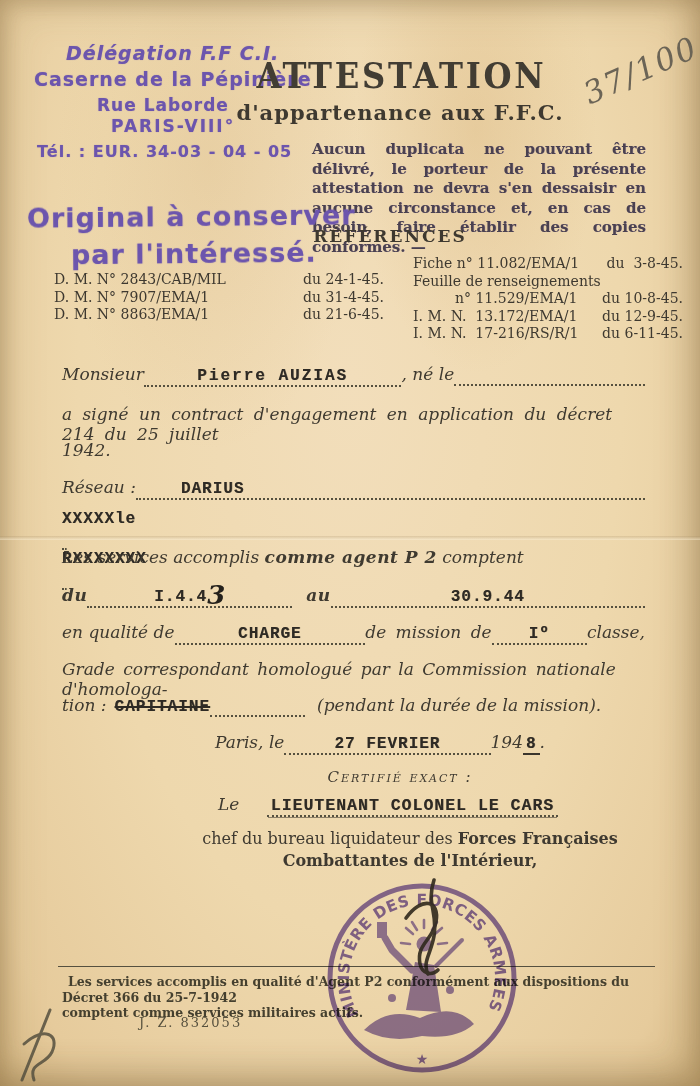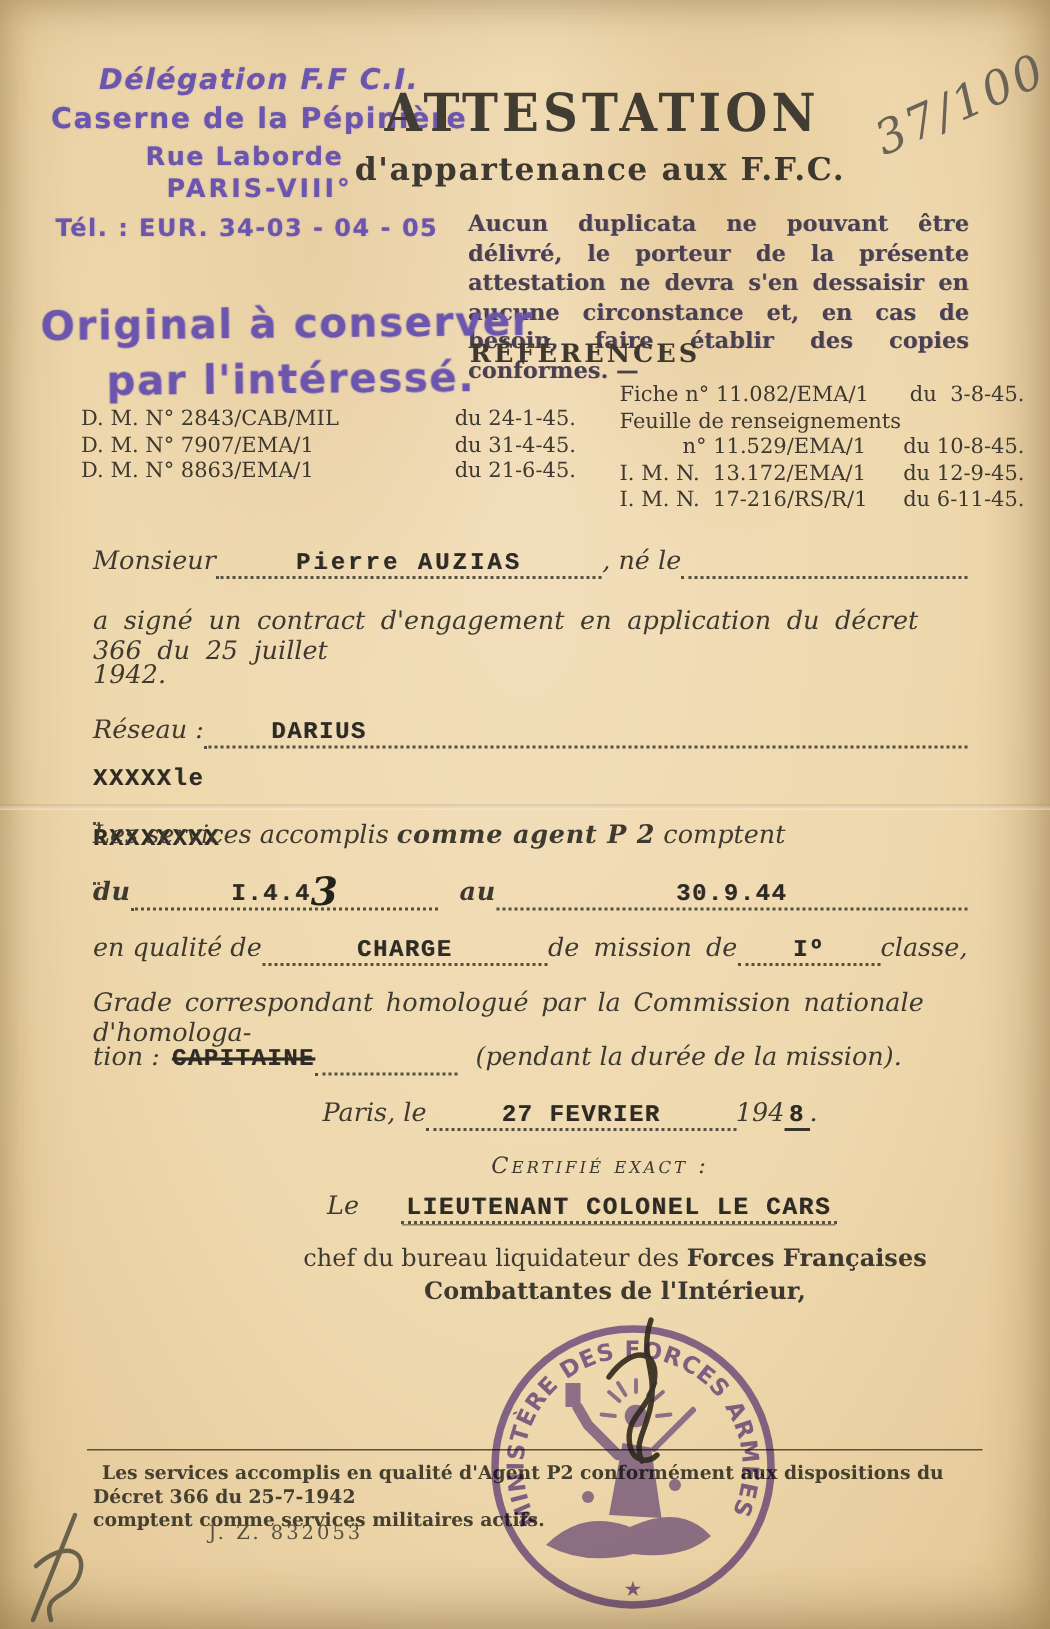--- a/index.html
+++ b/index.html
@@ -132,21 +132,21 @@
   </div>
 
   <div class="abs brow" style="left:62px;top:364px;width:583px;">
     <span class="lbl">Monsieur</span>
     <span class="fill" style="flex:1.35;"><span class="typed" style="letter-spacing:2px;">Pierre AUZIAS</span></span>
     <span class="lbl">, né le</span>
     <span class="fill grow"> </span>
   </div>
 
   <div class="abs brow" style="left:62px;top:404px;width:583px;">
-    <span style="word-spacing:5px;">a signé un contract d'engagement en application du décret 366 du 25 juillet</span>
+    <span style="word-spacing:5px;">a signé un contract d'engagement en application du décret 214 du 25 juillet</span>
   </div>
   <div class="abs brow" style="left:62px;top:440px;">
     <span>1942.</span>
   </div>
 
   <div class="abs brow" style="left:62px;top:477px;width:583px;">
     <span class="lbl">Réseau :</span>
     <span class="fill grow" style="text-align:left;padding-left:45px;"><span class="typed">DARIUS</span></span>
   </div>
 

